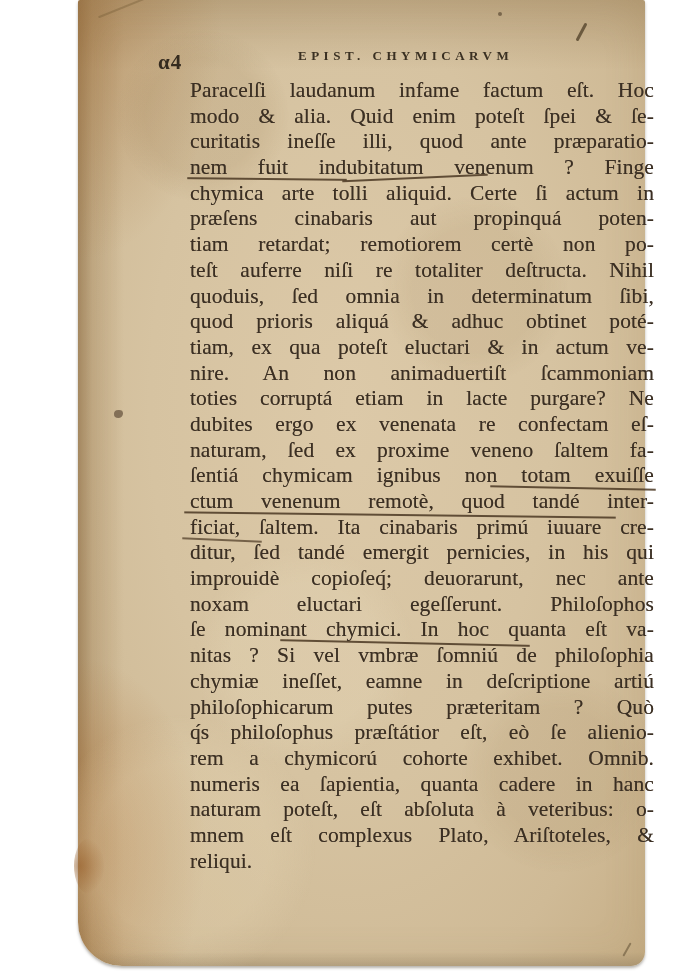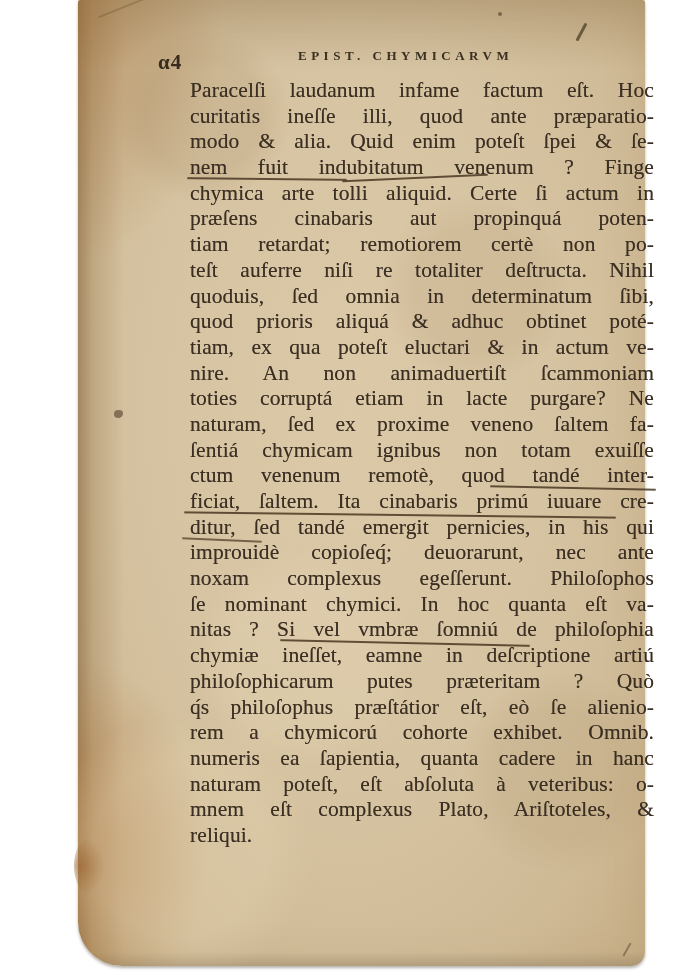--- a/index.html
+++ b/index.html
@@ -86,39 +86,40 @@
     <div class="dot tm"></div>
 
     <div class="header">
       <span class="signature">α4</span>
       <span class="running-title">EPIST. CHYMICARVM</span>
     </div>
 
     <div class="textblock">
       <div>
           <div class="tl">Paracelſi laudanum infame factum eſt. Hoc</div>
+          <div class="tl">modo &amp; alia.  Quid enim poteſt ſpei &amp; ſe-</div>
           <div class="tl">curitatis ineſſe illi, quod ante præparatio-</div>
-          <div class="tl">modo &amp; alia.  Quid enim poteſt ſpei &amp; ſe-</div>
           <div class="tl">nem fuit indubitatum venenum ? Finge</div>
           <div class="tl">chymica arte tolli aliquid. Certe ſi actum in</div>
           <div class="tl">præſens cinabaris aut propinquá poten-</div>
           <div class="tl">tiam retardat; remotiorem certè non po-</div>
           <div class="tl">teſt auferre niſi re totaliter deſtructa. Nihil</div>
           <div class="tl">quoduis, ſed omnia in determinatum ſibi,</div>
           <div class="tl">quod prioris aliquá &amp; adhuc obtinet poté-</div>
           <div class="tl">tiam, ex qua poteſt eluctari &amp; in actum ve-</div>
           <div class="tl">nire. An non animaduertiſt ſcammoniam</div>
           <div class="tl">toties corruptá etiam in lacte purgare? Ne</div>
+          <div class="tl">dubites ergo ex venenata re confectam eſ-</div>
           <div class="tl">naturam, ſed ex proxime veneno ſaltem fa-</div>
           <div class="tl">ſentiá chymicam ignibus non totam exuiſſe</div>
           <div class="tl">ctum venenum remotè, quod tandé inter-</div>
           <div class="tl">ficiat, ſaltem. Ita cinabaris primú iuuare cre-</div>
           <div class="tl">ditur, ſed tandé emergit pernicies, in his qui</div>
           <div class="tl">improuidè copioſeq́; deuorarunt, nec ante</div>
-          <div class="tl">noxam complexus egeſſerunt.  Philoſophos</div>
+          <div class="tl">noxam eluctari egeſſerunt.  Philoſophos</div>
           <div class="tl">ſe nominant chymici. In hoc quanta eſt va-</div>
           <div class="tl">nitas ? Si vel vmbræ ſomniú de philoſophia</div>
           <div class="tl">chymiæ ineſſet, eamne in deſcriptione artiú</div>
           <div class="tl">philoſophicarum putes præteritam ? Quò</div>
           <div class="tl">q́s philoſophus præſtátior eſt, eò ſe alienio-</div>
           <div class="tl">rem a chymicorú cohorte exhibet. Omnib.</div>
           <div class="tl">numeris ea ſapientia, quanta cadere in hanc</div>
           <div class="tl">naturam poteſt, eſt abſoluta à veteribus: o-</div>
           <div class="tl">mnem eſt complexus Plato, Ariſtoteles, &amp;</div>
         </div>

